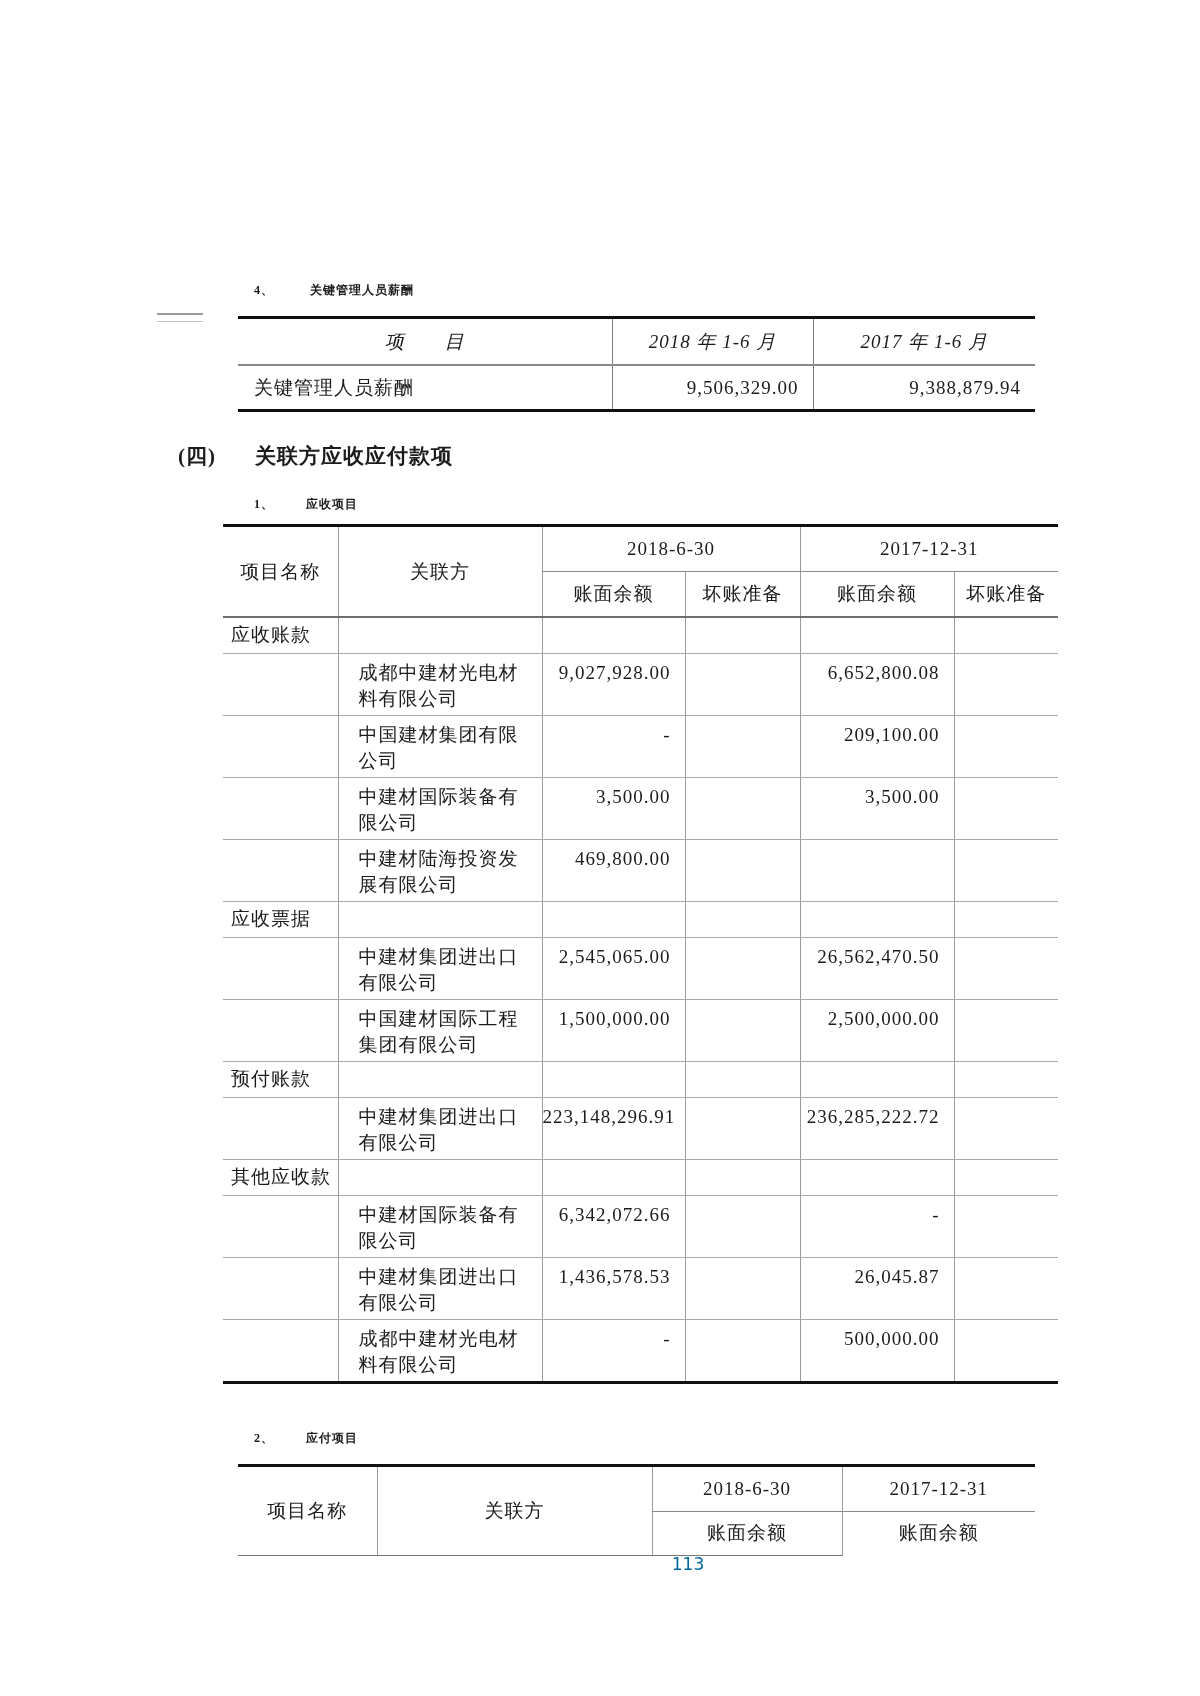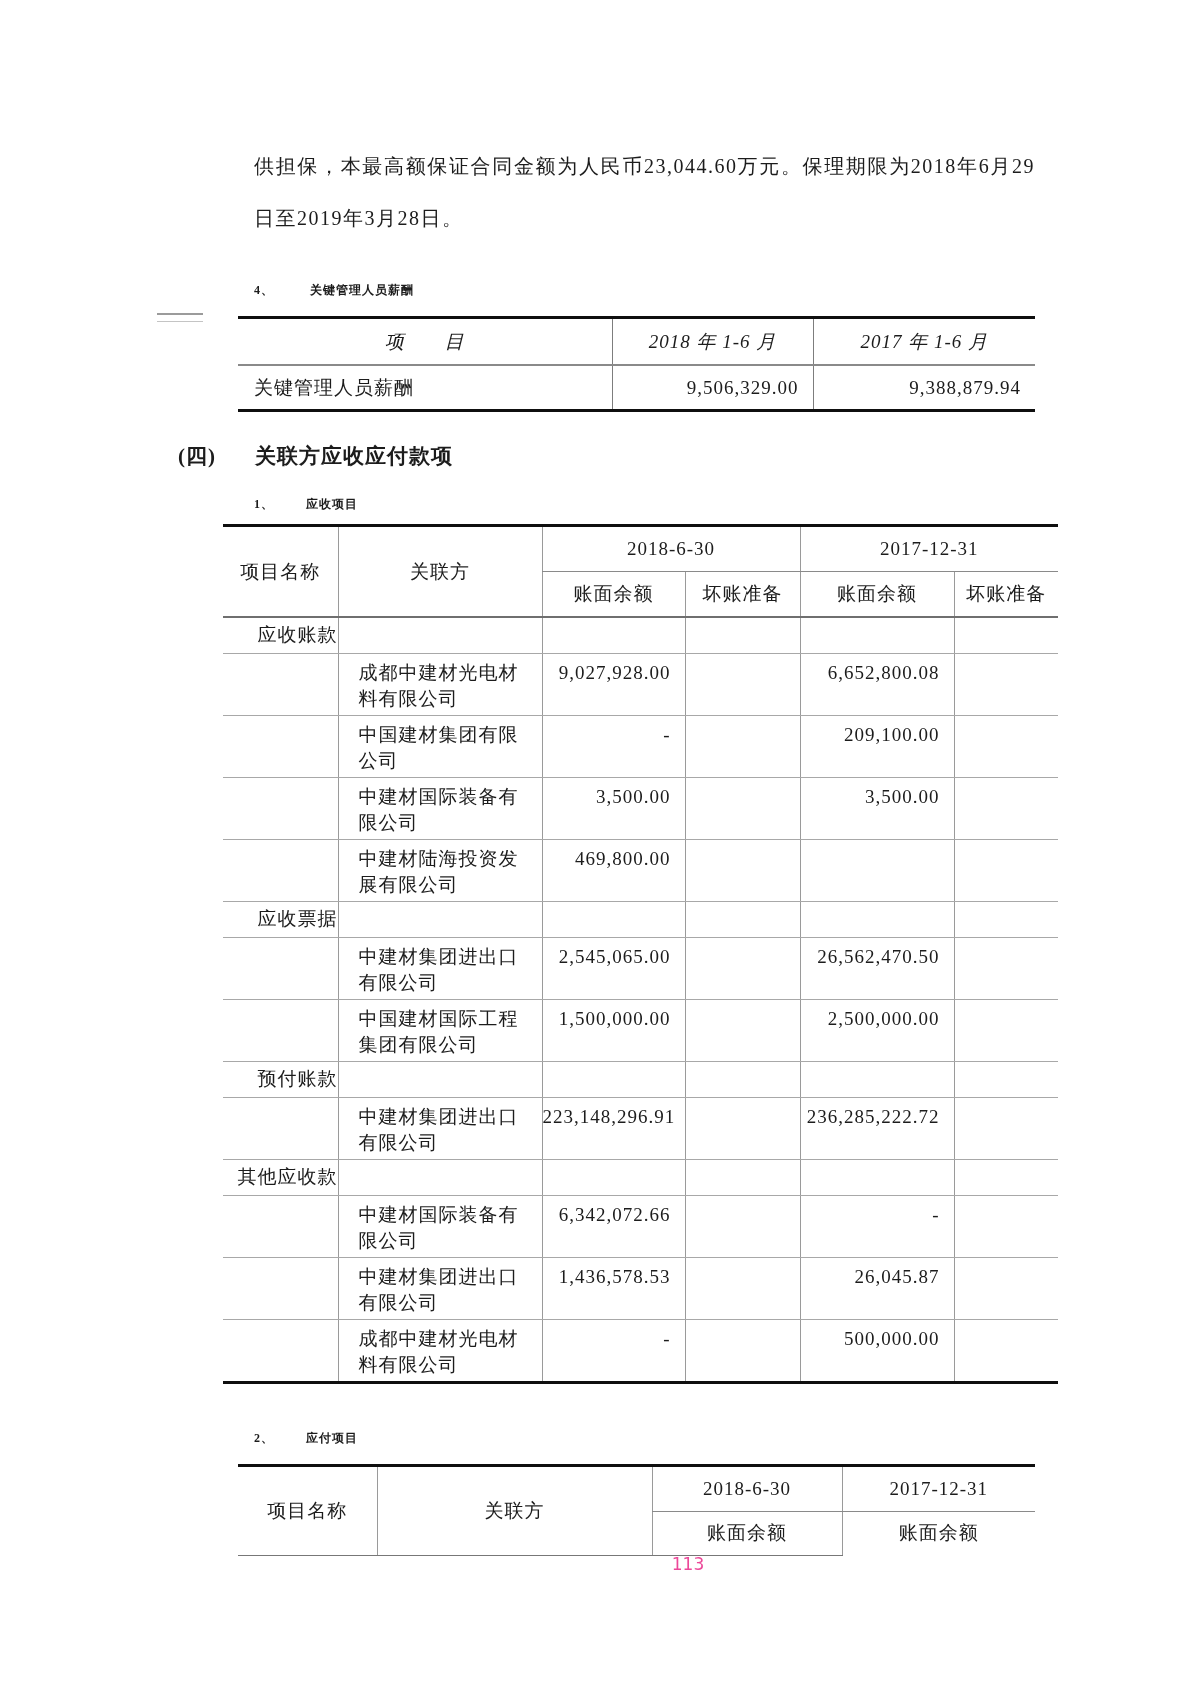--- a/index.html
+++ b/index.html
@@ -45,46 +45,42 @@
   .tbl1{left:223px;top:524px;width:835px;border-top:3px solid #0f0f0f;border-bottom:3px solid #0f0f0f;}
   .tbl1 th{text-align:center;}
   .tbl1 .rsp{border-bottom:2px solid #6f6f6f;}
   .tbl1 .yr{height:44px;border-bottom:1px solid #8a8a8a;}
   .tbl1 .sub{height:46px;border-bottom:2px solid #6f6f6f;}
   .tbl1 .vline{border-left:1px solid #9a9a9a;}
   .tbl1 tbody td{border-bottom:1px solid #a8a8a8;}
   .tbl1 tbody tr:last-child td{border-bottom:none;}
   .tbl1 tr.cat td{height:36px;}
   .tbl1 tr.comp td{height:62px;vertical-align:top;}
-  .tbl1 td.cat-lbl{text-align:right;padding-left:8px;}
+  .tbl1 td.cat-lbl{text-align:left;padding-left:8px;}
   .tbl1 td.party{text-align:left;padding:6px 8px 2px 20px;line-height:26px;}
   .tbl1 td.amt{text-align:right;padding:6px 14px 0 0;line-height:26px;}
 
   
   .tbl2{left:238px;top:1464px;width:797px;border-top:3px solid #0f0f0f;}
   .tbl2 th{text-align:center;}
   .tbl2 .rsp{border-bottom:1px solid #777777;}
   .tbl2 .yr{height:44px;border-bottom:1px solid #8a8a8a;}
   .tbl2 .sub{height:44px;}
   .tbl2 .sub.first{border-bottom:1px solid #777777;}
   .tbl2 .vline{border-left:1px solid #9a9a9a;}
 
   
   .pagenum{left:656px;top:1554px;width:64px;text-align:center;font-size:17px;
-           font-family:"DejaVu Sans","Liberation Sans",sans-serif;color:#ec4899;}
+           font-family:"DejaVu Sans","Liberation Sans",sans-serif;color:#0369a1;}
 </style>
 </head>
 <body>
 
 <div class="page">
 
-  <div class="abs para">
-    <div class="l1">供担保，本最高额保证合同金额为人民币23,044.60万元。保理期限为2018年6月29</div>
-    <div class="l2">日至2019年3月28日。</div>
-  </div>
 
   <div class="abs margin-dash"></div>
 
   <div class="abs hdg h4">
     <span class="num">4、</span><span>关键管理人员薪酬</span>
   </div>
 
   <div class="abs tblA">
     <table>
       <colgroup>

